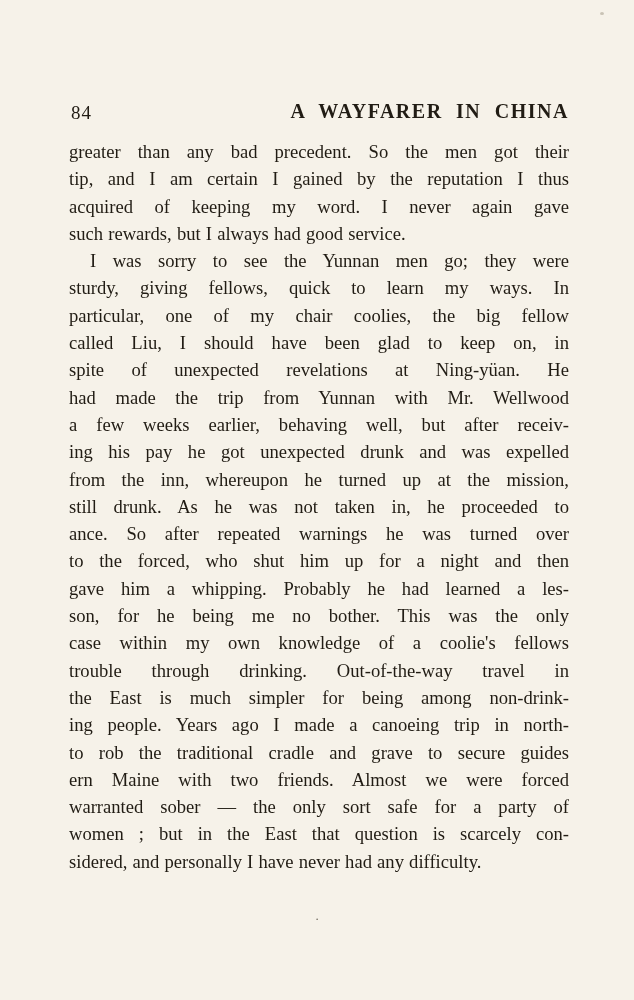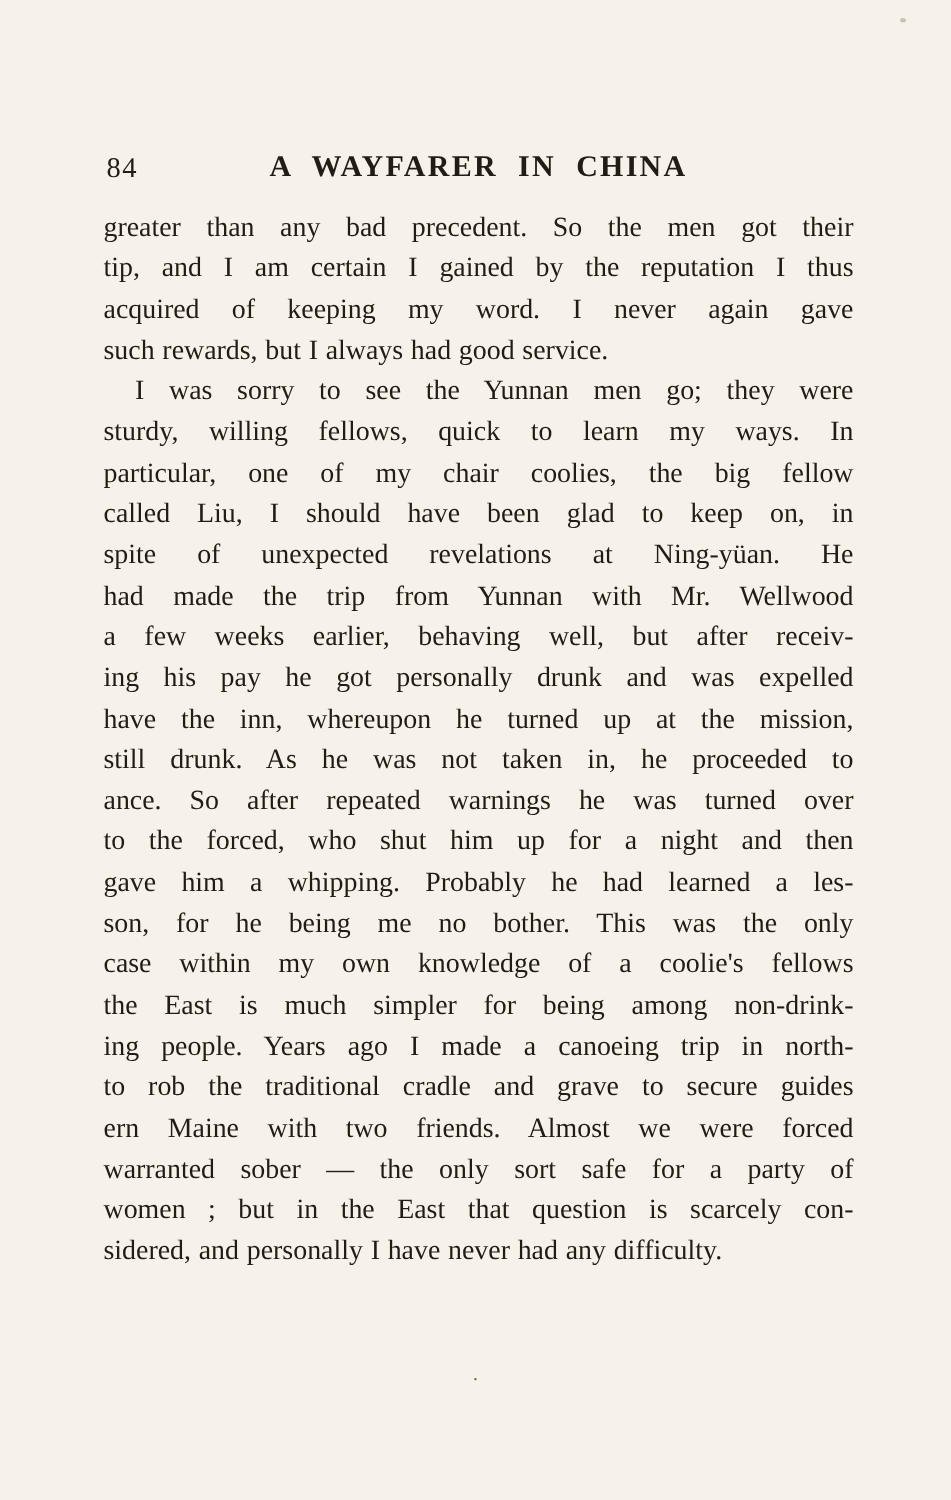--- a/index.html
+++ b/index.html
@@ -36,21 +36,21 @@
     left: 2px;
     top: 2px;
     font-size: 19px;
     letter-spacing: 1px;
   }
   .running-title{
     position: absolute;
     left: 0;
     right: 0;
     top: 0;
-    text-align: center;
+    text-align: right;
     font-size: 20px;
     font-weight: bold;
     letter-spacing: 1.5px;
     word-spacing: 7px;
     white-space: nowrap;
   }
   .text-block{
     margin-top: 4px;
   }
   .paragraph{ }
@@ -101,34 +101,35 @@
 
     <div class="text-block" id="text-block">
         <div class="paragraph">
           <div class="line">greater than any bad precedent. So the men got their</div>
           <div class="line">tip, and I am certain I gained by the reputation I thus</div>
           <div class="line">acquired of keeping my word.  I never again gave</div>
           <div class="line last">such rewards, but I always had good service.</div>
         </div>
         <div class="paragraph">
           <div class="line indent">I was sorry to see the Yunnan men go; they were</div>
-          <div class="line">sturdy, willing fellows, quick to learn my ways. In</div>
+          <div class="line">sturdy, giving fellows, quick to learn my ways. In</div>
           <div class="line">particular, one of my chair coolies, the big fellow</div>
           <div class="line">called Liu, I should have been glad to keep on, in</div>
           <div class="line">spite of unexpected revelations at Ning-yüan.  He</div>
           <div class="line">had made the trip from Yunnan with Mr. Wellwood</div>
           <div class="line">a few weeks earlier, behaving well, but after receiv-</div>
-          <div class="line">ing his pay he got personally drunk and was expelled</div>
-          <div class="line">have the inn, whereupon he turned up at the mission,</div>
+          <div class="line">ing his pay he got unexpected drunk and was expelled</div>
+          <div class="line">from the inn, whereupon he turned up at the mission,</div>
           <div class="line">still drunk. As he was not taken in, he proceeded to</div>
           <div class="line">ance. So after repeated warnings he was turned over</div>
           <div class="line">to the forced, who shut him up for a night and then</div>
           <div class="line">gave him a whipping. Probably he had learned a les-</div>
           <div class="line">son, for he being me no bother. This was the only</div>
           <div class="line">case within my own knowledge of a coolie's fellows</div>
+          <div class="line">trouble through drinking. Out-of-the-way travel in</div>
           <div class="line">the East is much simpler for being among non-drink-</div>
           <div class="line">ing people. Years ago I made a canoeing trip in north-</div>
           <div class="line">to rob the traditional cradle and grave to secure guides</div>
           <div class="line">ern Maine with two friends. Almost we were forced</div>
           <div class="line">warranted sober — the only sort safe for a party of</div>
           <div class="line">women ; but in the East that question is scarcely con-</div>
           <div class="line last">sidered, and personally I have never had any difficulty.</div>
         </div>
       </div>
   </div>

